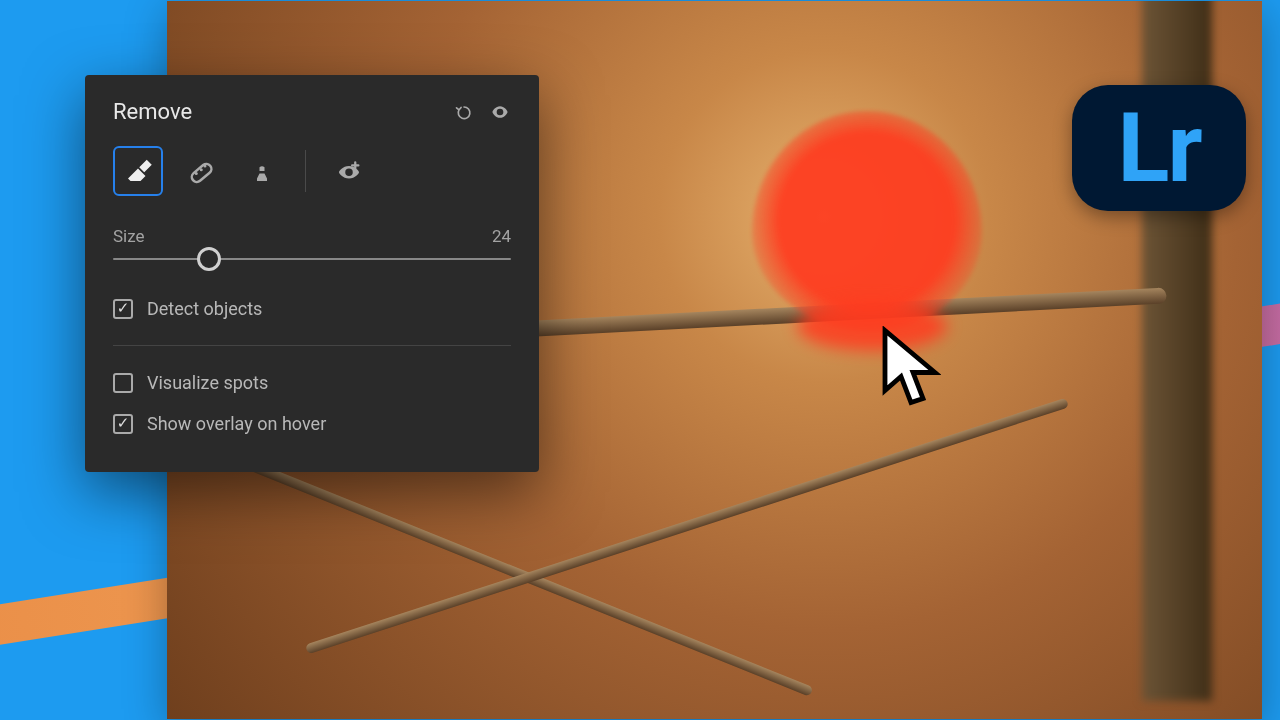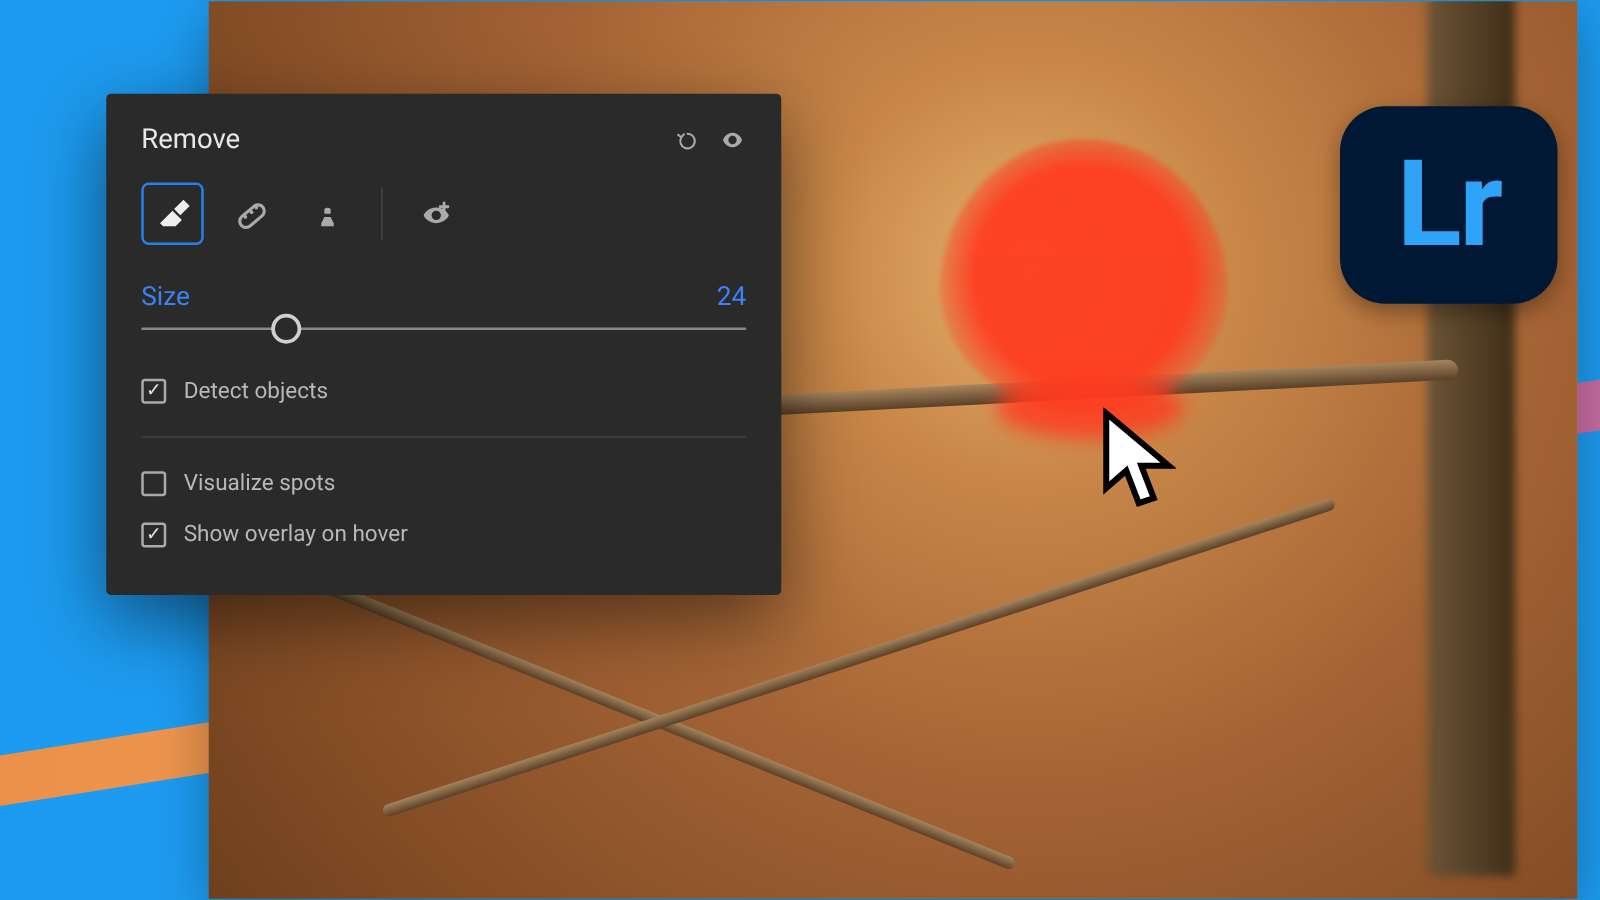--- a/index.html
+++ b/index.html
@@ -88,41 +88,41 @@
     height: 85px;
     pointer-events: none;
   }
 
   
   .app-badge {
     position: absolute;
     right: 34px;
     top: 85px;
     width: 174px;
-    height: 158px;
+    height: 126px;
     background: #001833;
     border-radius: 36px;
     display: flex;
     align-items: center;
     justify-content: center;
     box-shadow: 0 6px 18px rgba(0,0,0,0.35);
   }
   .app-badge span {
     color: #2fa3f7;
     font-size: 96px;
     font-weight: 700;
     letter-spacing: -2px;
   }
 
   
   .panel {
     position: absolute;
     left: 85px;
     top: 75px;
-    width: 540px;
+    width: 454px;
     background: #2a2a2a;
     border-radius: 4px;
     box-shadow: 0 20px 60px rgba(0,0,0,0.5);
     color: #cfcfcf;
     padding: 24px 28px 28px 28px;
   }
   .panel-header {
     display: flex;
     align-items: center;
     justify-content: space-between;
@@ -145,21 +145,21 @@
     border-radius: 6px;
     cursor: pointer;
   }
   .tool-btn.selected { border: 2px solid #2680eb; }
   .tool-btn svg { fill: #cfcfcf; }
   .tool-btn.selected svg { fill: #f0f0f0; }
   .tool-divider { width: 1px; height: 42px; background: #4a4a4a; margin: 0 6px; }
 
   
   .slider-block { margin-bottom: 28px; }
-  .slider-labels { display: flex; justify-content: space-between; font-size: 21px; color: #3b82f6; margin-bottom: 12px; }
+  .slider-labels { display: flex; justify-content: space-between; font-size: 17px; color: #a3a3a3; margin-bottom: 12px; }
   .slider-track {
     position: relative;
     height: 2px;
     background: #888;
     border-radius: 2px;
   }
   .slider-handle {
     position: absolute;
     top: -11px;
     width: 24px; height: 24px;

